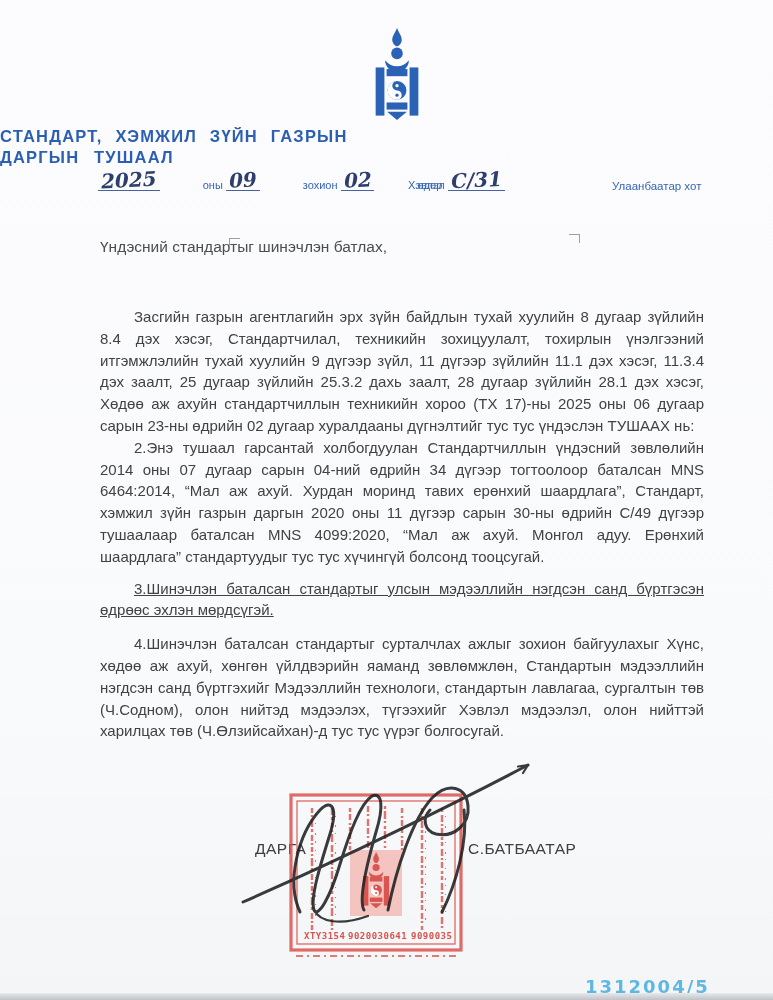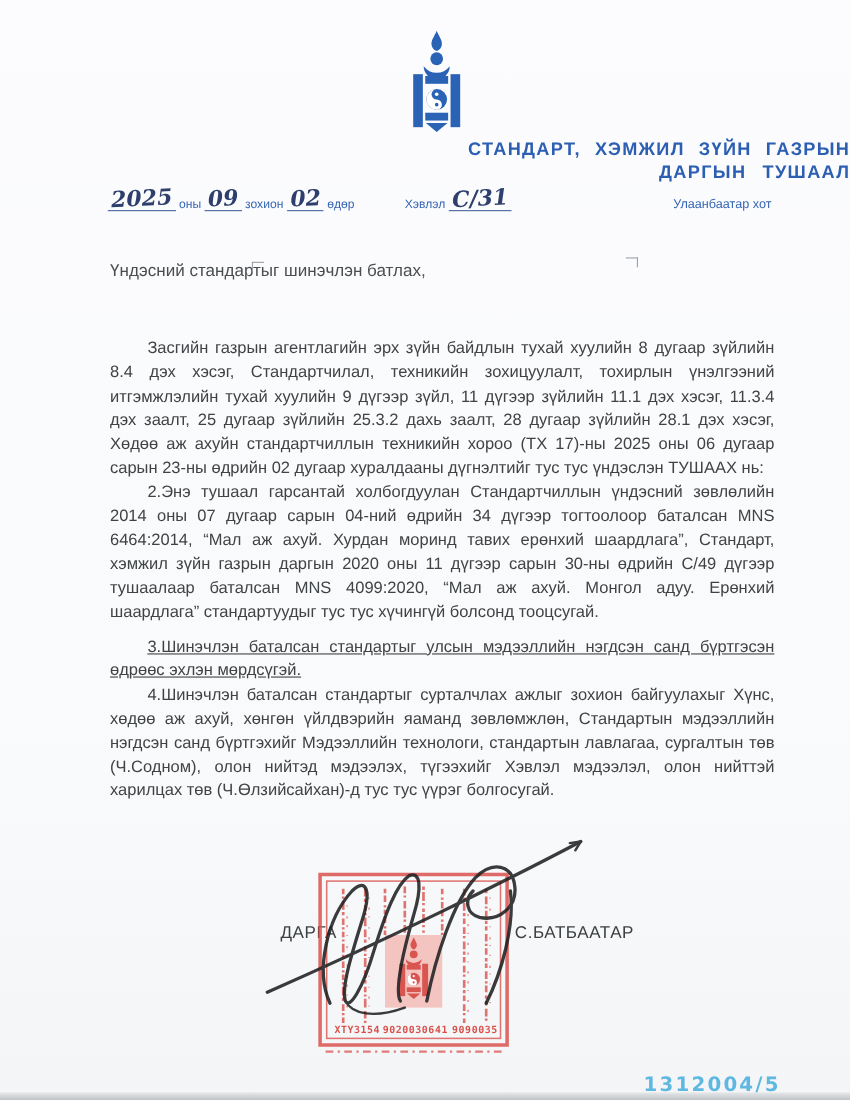--- a/index.html
+++ b/index.html
@@ -3,47 +3,47 @@
 <meta charset="utf-8">
 <style>
   html,body{margin:0;padding:0;background:#ffffff;}
   .page{
     position:relative;width:773px;height:1000px;overflow:hidden;
     background:linear-gradient(180deg,#fcfcfe 0%,#f9fafb 70%,#f4f5f7 100%);
     font-family:"Liberation Sans",sans-serif;color:#404345;
   }
   
   .logo{position:absolute;left:347px;top:28px;width:100px;height:92px;color:#2a62b6;}
-  .org-header{position:absolute;left:0;top:126px;width:773px;text-align:right;
+  .org-header{position:absolute;left:0;top:126px;width:773px;text-align:left;
     color:#2c5fb2;font-weight:bold;font-size:16.5px;letter-spacing:1.2px;line-height:21px;}
   .org-header .l1{word-spacing:7px;}
   .org-header .l2{word-spacing:9px;}
   
   .date-row{position:absolute;left:0;top:172px;width:773px;height:32px;font-size:11px;color:#3565b5;}
   .date-left{position:absolute;left:98px;top:0;white-space:nowrap;}
   .doc-number{position:absolute;left:368px;top:0;white-space:nowrap;}
   .city{position:absolute;left:612px;top:8px;font-size:11.5px;}
-  .lbl{color:#3565b5;}
+  .lbl{color:#3565b5;margin-left:40px;}
   .slot{display:inline-block;border-bottom:1.6px solid #44639f;text-align:center;vertical-align:bottom;padding:0 3px 1px 3px;}
   .hw{font-family:"DejaVu Serif",serif;font-style:italic;font-weight:600;font-size:19px;
       color:#2e3f6e;display:inline-block;transform:rotate(-3deg);line-height:16px;}
   .hw-num{font-size:20px;}
   
   .title-wrap{position:absolute;left:100px;top:236px;width:610px;text-align:left;
     font-size:15.5px;line-height:22px;color:#4b4e50;}
   .corner{position:absolute;width:10px;height:8px;border-color:#9aa0a6;}
   .corner-left{left:129px;top:2px;border-left:1.5px solid #9aa0a6;border-top:1.5px solid #9aa0a6;}
   .corner-right{right:130px;top:-2px;border-right:1.5px solid #9aa0a6;border-top:1.5px solid #9aa0a6;}
   
   .body-text{position:absolute;left:100px;top:306px;width:604px;font-size:15px;line-height:21.8px;
     text-align:justify;color:#404345;}
   .body-text p{margin:0;text-indent:34px;}
   .body-text p.g1{margin-top:0;}
   .body-text p.g2{margin-top:10px;text-decoration:underline;}
-  .body-text p.g3{}
+  .body-text p.g3{margin-top:12px;}
   
   .sig-row{position:absolute;left:0;top:840px;width:773px;font-size:15.5px;color:#3c4042;letter-spacing:.5px;}
   .sig-title{position:absolute;left:255px;}
   .sig-name{position:absolute;left:468px;}
   .stamp{position:absolute;left:288px;top:792px;width:176px;height:170px;color:#d9524d;}
   .stamp text{font-family:"DejaVu Sans Mono",monospace;font-weight:bold;}
   .signature-svg{position:absolute;left:228px;top:750px;width:420px;height:190px;pointer-events:none;}
   
   .footer-num{position:absolute;left:585px;top:976px;font-family:"DejaVu Sans",sans-serif;
     font-size:18px;font-weight:bold;color:#45aede;letter-spacing:2px;opacity:.85;}

